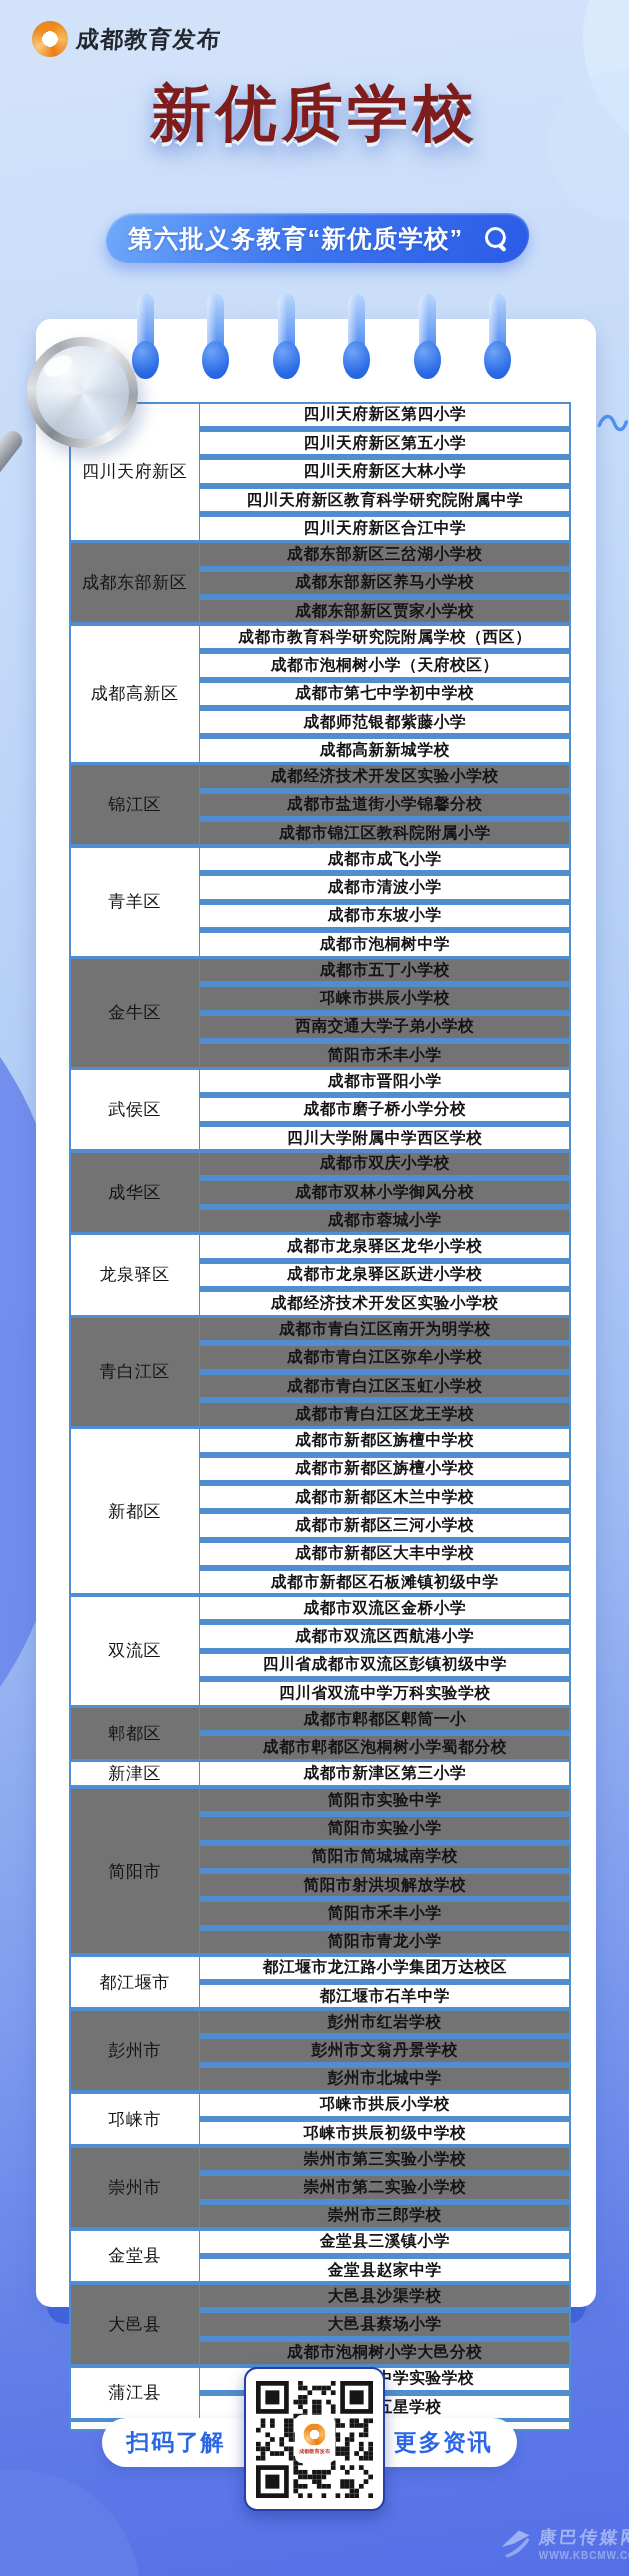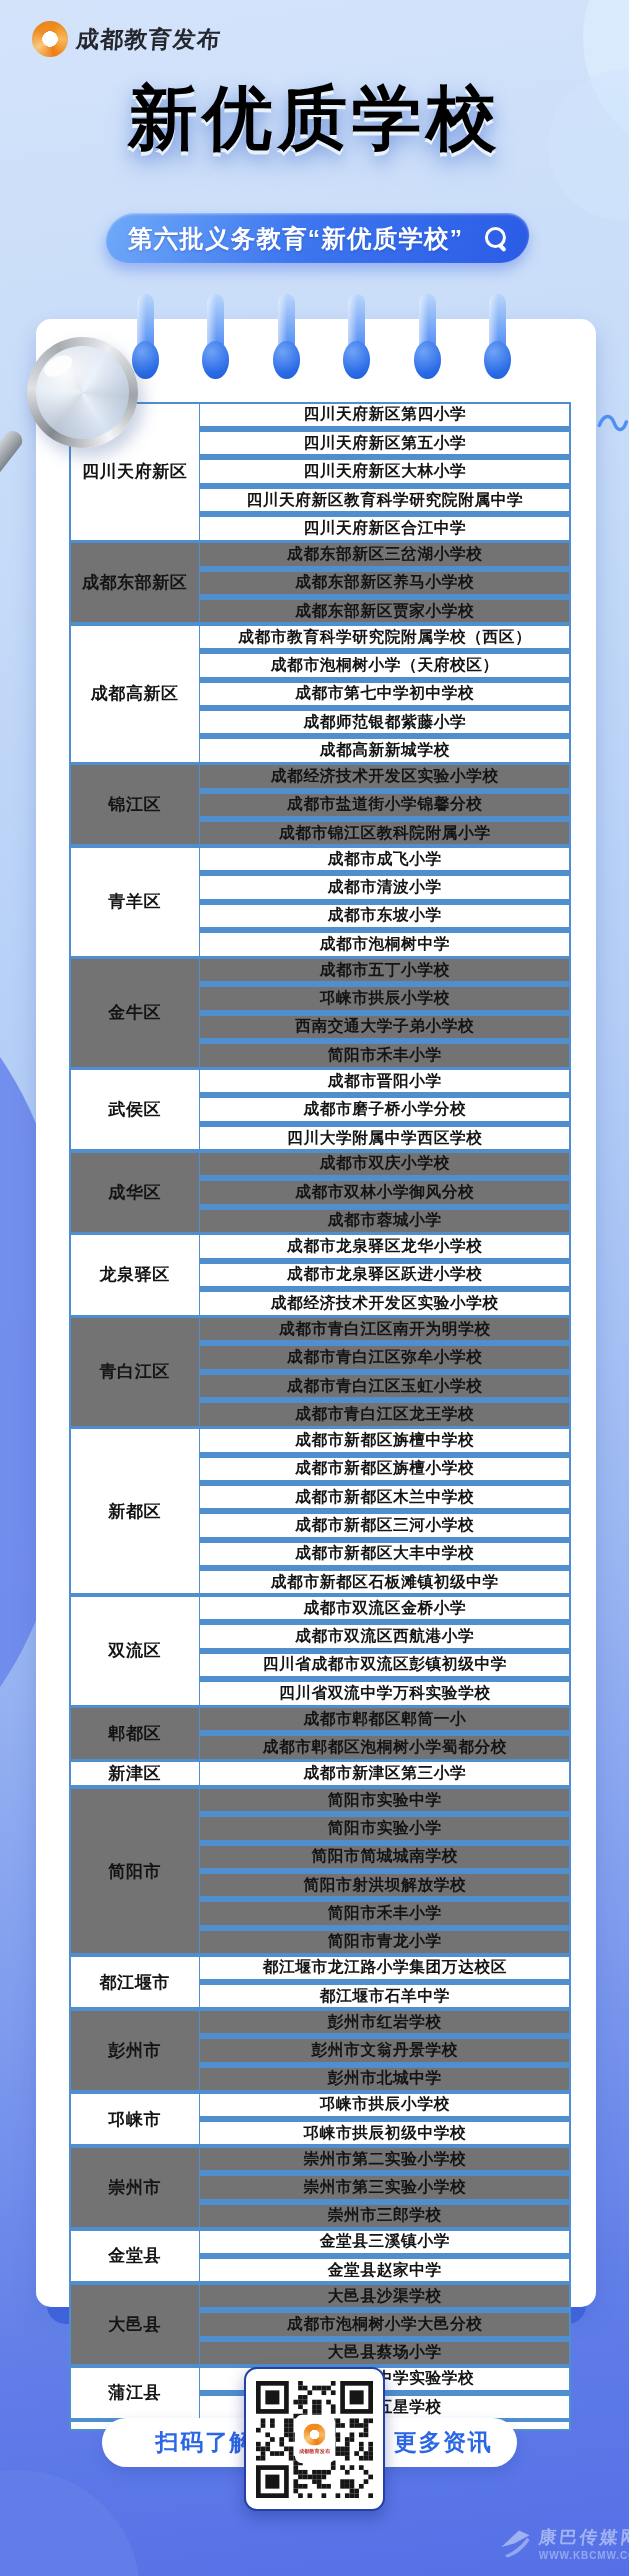--- a/index.html
+++ b/index.html
@@ -16,21 +16,21 @@
 
   
   .brand{position:absolute;left:32px;top:21px;display:flex;align-items:center;gap:8.2px;z-index:3;}
   .brand-icon{width:36px;height:36px;border-radius:50%;
     background:radial-gradient(circle at 50% 50%,#fff 0 30%,rgba(255,255,255,0) 31%),
       conic-gradient(from 20deg,#f08c1e,#f8b95e 20%,#ee7d12 40%,#fbc87e 60%,#ef8c22 80%,#f08c1e);
     box-shadow:0 1.2px 3.5px rgba(180,120,30,.35) inset;}
   .brand-name{font-size:23px;font-weight:900;color:#24272e;transform:skewX(-4deg);letter-spacing:1.2px;}
 
   .page-title{position:absolute;left:0;right:0;top:80px;text-align:center;z-index:3;
-    font-size:70px;font-weight:900;color:#000000;letter-spacing:4.7px;line-height:1.1;
+    font-size:61px;font-weight:900;color:#7f1d1d;letter-spacing:4.7px;line-height:1.1;
     text-shadow:0 3.5px 0.6px rgba(235,243,252,.95),0 8.2px 15px rgba(86,126,214,.55),0 15px 26px rgba(86,126,214,.38);}
 
   .banner{position:absolute;left:106px;top:213px;width:423px;height:50px;z-index:3;
     border-radius:27px;transform:skewX(-7deg);
     background:linear-gradient(105deg,#6fa9f9 0%,#3e77ef 45%,#2a5be6 100%);
     box-shadow:0 7px 14px rgba(47,91,230,.35),inset 0 1.2px 2.3px rgba(255,255,255,.45);
     display:flex;align-items:center;justify-content:center;gap:20px;}
   .banner-inner{transform:skewX(7deg);display:flex;align-items:center;gap:20px;}
   .banner-text{font-size:24.5px;font-weight:900;color:#fff;letter-spacing:1.2px;text-shadow:0 1.2px 2.3px rgba(20,50,140,.35);}
   .search-icon{position:relative;width:23px;height:26px;}
@@ -60,32 +60,32 @@
   .mag-handle{position:absolute;left:9.3px;top:433px;width:18.6px;height:82px;border-radius:9.3px;z-index:5;
     background:linear-gradient(90deg,#cfd3d8,#7e848b);transform:rotate(38deg);transform-origin:50% 0;}
 
   .squiggle{position:absolute;left:597px;top:407px;z-index:3;}
 
   
   .schools-table{position:absolute;left:69px;top:402px;width:502px;z-index:4;
     background:#4f8fd0;padding:1.7px;box-sizing:border-box;display:flex;flex-direction:column;gap:3.5px;}
   .section{display:grid;grid-template-columns:128px 1fr;column-gap:1.7px;}
   .cell{display:flex;align-items:center;justify-content:center;color:#141414;background:#fff;}
-  .district{font-size:17px;font-weight:700;letter-spacing:0.6px;}
+  .district{font-size:17px;font-weight:400;letter-spacing:0.6px;}
   .schools{display:flex;flex-direction:column;gap:6px;}
   .school{height:22.4px;font-size:15.7px;font-weight:700;letter-spacing:0.6px;}
   .sec-blue .cell{background:#737373;}
   .stub{display:grid;grid-template-columns:128px 1fr;column-gap:1.7px;}
   .stub .cell{height:7px;}
 
   
   .footer-pill{position:absolute;left:102px;top:2418px;width:415px;height:49px;border-radius:24.5px;background:#fff;z-index:10;
     box-shadow:0 5.8px 13px rgba(40,70,170,.22);display:flex;align-items:center;justify-content:space-between;
     padding:0 24.5px;box-sizing:border-box;}
-  .footer-label{font-size:23px;font-weight:900;color:#2b66e4;letter-spacing:1.7px;margin-left:29px;}
+  .footer-label{font-size:23px;font-weight:900;color:#2b66e4;letter-spacing:1.7px;}
   .qr-card{position:absolute;left:244px;top:2367px;width:141px;height:144px;background:#fff;border:2.9px solid #2440a6;
     border-radius:13px;z-index:20;box-sizing:border-box;box-shadow:0 7px 15px rgba(25,45,130,.38);
     display:flex;align-items:center;justify-content:center;}
   .qr-wrap{position:relative;width:117px;height:117px;}
   .qr-logo{position:absolute;left:50%;top:50%;transform:translate(-50%,-50%);width:37px;height:45px;background:#fff;
     border-radius:5.8px;box-shadow:0 0 0 1.7px #fff;display:flex;flex-direction:column;align-items:center;justify-content:center;gap:2.3px;}
   .qr-logo .swirl{width:22px;height:22px;border-radius:50%;
     background:radial-gradient(circle at 50% 50%,#fff 0 30%,rgba(255,255,255,0) 31%),
       conic-gradient(from 20deg,#f08c1e,#f8b95e 20%,#ee7d12 40%,#fbc87e 60%,#ef8c22 80%,#f08c1e);}
   .qr-logo .qr-brand{font-size:5.2px;font-weight:700;color:#c03526;letter-spacing:0;white-space:nowrap;}
@@ -328,40 +328,40 @@
     <div class="cell district">邛崃市</div>
     <div class="schools">
         <div class="cell school">邛崃市拱辰小学校</div>
         <div class="cell school">邛崃市拱辰初级中学校</div>
       </div>
   </div>
 
   <div class="section sec-blue">
     <div class="cell district">崇州市</div>
     <div class="schools">
+        <div class="cell school">崇州市第三实验小学校</div>
         <div class="cell school">崇州市第二实验小学校</div>
-        <div class="cell school">崇州市第三实验小学校</div>
         <div class="cell school">崇州市三郎学校</div>
       </div>
   </div>
 
   <div class="section sec-light">
     <div class="cell district">金堂县</div>
     <div class="schools">
         <div class="cell school">金堂县三溪镇小学</div>
         <div class="cell school">金堂县赵家中学</div>
       </div>
   </div>
 
   <div class="section sec-blue">
     <div class="cell district">大邑县</div>
     <div class="schools">
         <div class="cell school">大邑县沙渠学校</div>
+        <div class="cell school">大邑县蔡场小学</div>
         <div class="cell school">成都市泡桐树小学大邑分校</div>
-        <div class="cell school">大邑县蔡场小学</div>
       </div>
   </div>
 
   <div class="section sec-light">
     <div class="cell district">蒲江县</div>
     <div class="schools">
         <div class="cell school">四川省蒲江中学实验学校</div>
         <div class="cell school">蒲江县五星学校</div>
       </div>
   </div>

